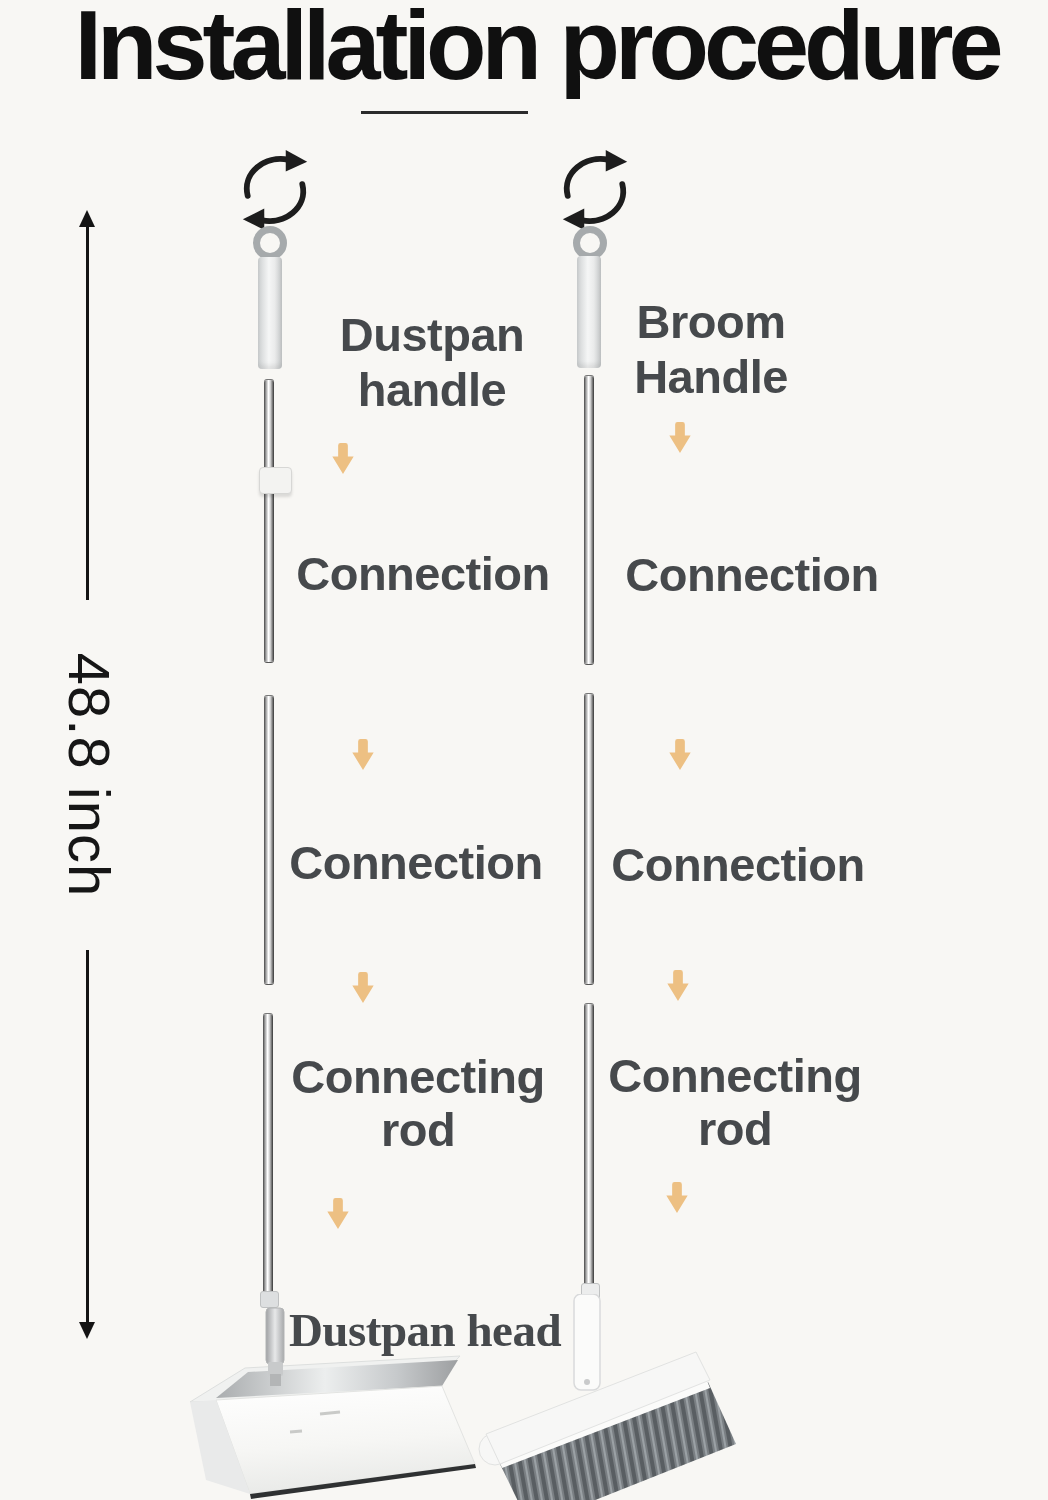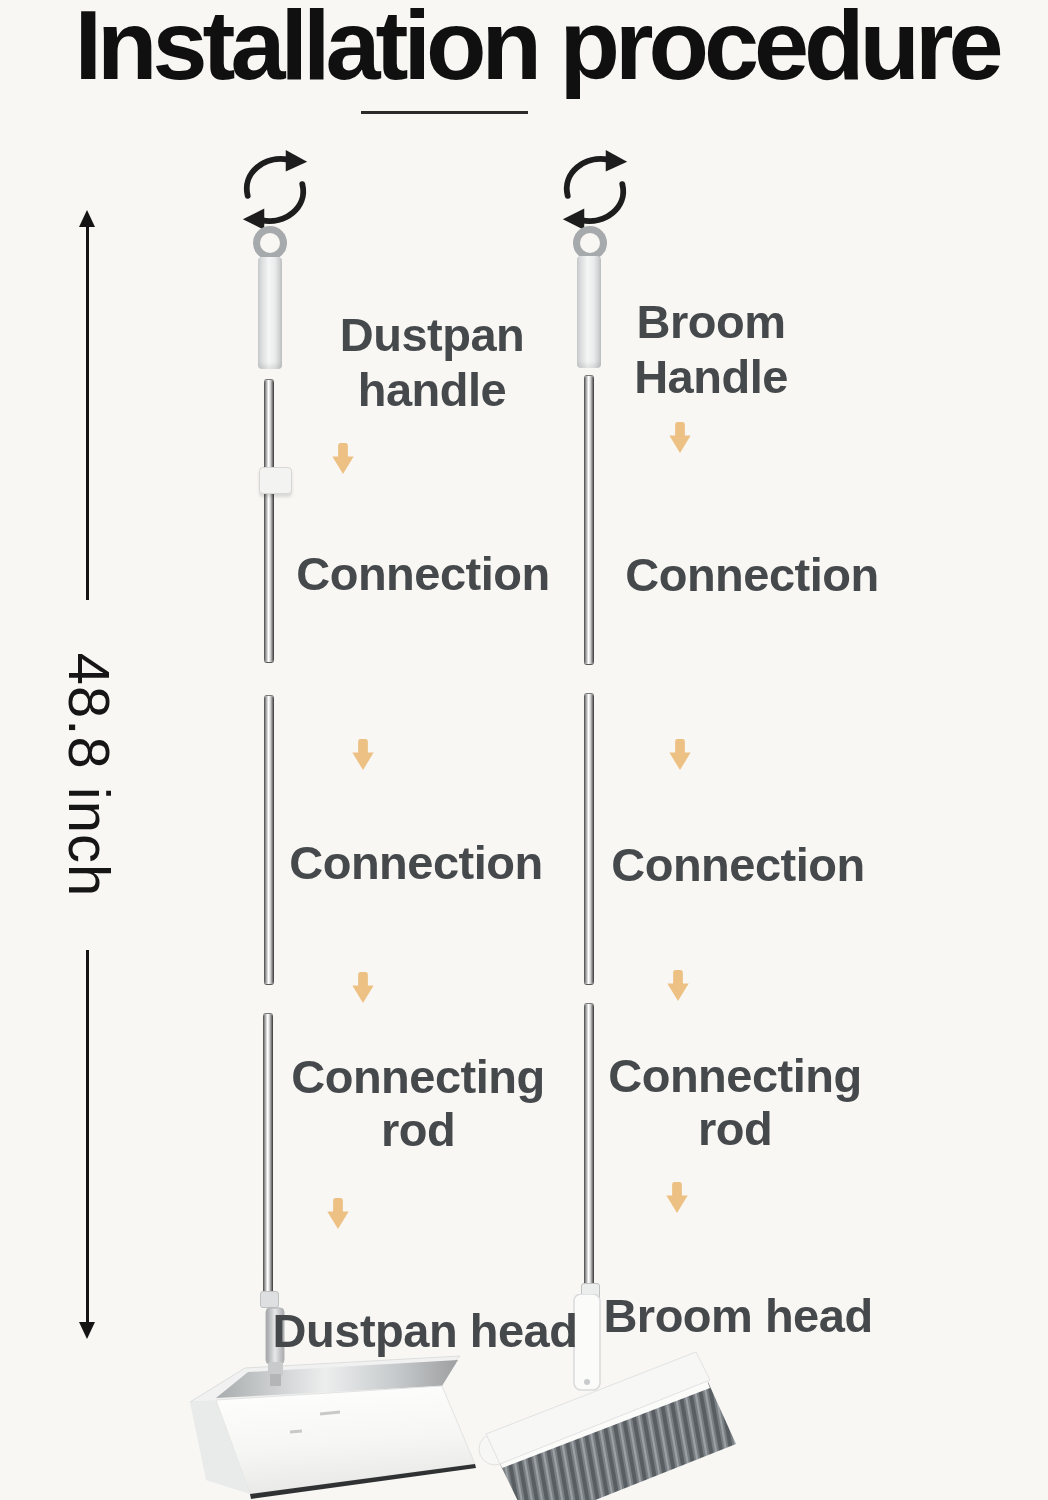--- a/index.html
+++ b/index.html
@@ -169,21 +169,21 @@
   <svg class="step-arrow" style="left:351px;top:971px;" viewBox="0 0 24 34">
     <path d="M9.5 1 h5 a2.5 2.5 0 0 1 2.5 2.5 V15 h6 L12 33 L1 15 h6 V3.5 A2.5 2.5 0 0 1 9.5 1 Z" fill="var(--arrow,#edc083)"></path>
   </svg>
   <div class="lbl" style="left:418px;top:1050px;line-height:53px;">
     <div>Connecting</div>
     <div>rod</div>
   </div>
   <svg class="step-arrow" style="left:326px;top:1197px;" viewBox="0 0 24 34">
     <path d="M9.5 1 h5 a2.5 2.5 0 0 1 2.5 2.5 V15 h6 L12 33 L1 15 h6 V3.5 A2.5 2.5 0 0 1 9.5 1 Z" fill="var(--arrow,#edc083)"></path>
   </svg>
-  <div class="lbl" style="left:425px;top:1303px;">Dustpan head</div>
+  <div class="lbl" style="left:425px;top:1303px;font-family:Liberation Serif, serif;">Dustpan head</div>
 
   <div class="lbl" style="left:711px;top:294px;">
     <div>Broom</div>
     <div>Handle</div>
   </div>
   <svg class="step-arrow" style="left:668px;top:421px;" viewBox="0 0 24 34">
     <path d="M9.5 1 h5 a2.5 2.5 0 0 1 2.5 2.5 V15 h6 L12 33 L1 15 h6 V3.5 A2.5 2.5 0 0 1 9.5 1 Z" fill="var(--arrow,#edc083)"></path>
   </svg>
   <div class="lbl" style="left:752px;top:547px;">Connection</div>
   <svg class="step-arrow" style="left:668px;top:738px;" viewBox="0 0 24 34">
@@ -193,15 +193,14 @@
   <svg class="step-arrow" style="left:666px;top:969px;" viewBox="0 0 24 34">
     <path d="M9.5 1 h5 a2.5 2.5 0 0 1 2.5 2.5 V15 h6 L12 33 L1 15 h6 V3.5 A2.5 2.5 0 0 1 9.5 1 Z" fill="var(--arrow,#edc083)"></path>
   </svg>
   <div class="lbl" style="left:735px;top:1049px;line-height:53px;">
     <div>Connecting</div>
     <div>rod</div>
   </div>
   <svg class="step-arrow" style="left:665px;top:1181px;" viewBox="0 0 24 34">
     <path d="M9.5 1 h5 a2.5 2.5 0 0 1 2.5 2.5 V15 h6 L12 33 L1 15 h6 V3.5 A2.5 2.5 0 0 1 9.5 1 Z" fill="var(--arrow,#edc083)"></path>
   </svg>
-  <div class="lbl" style="left:738px;top:1288px;">Broom head</div>
 
 </div>
 
 </body></html>

